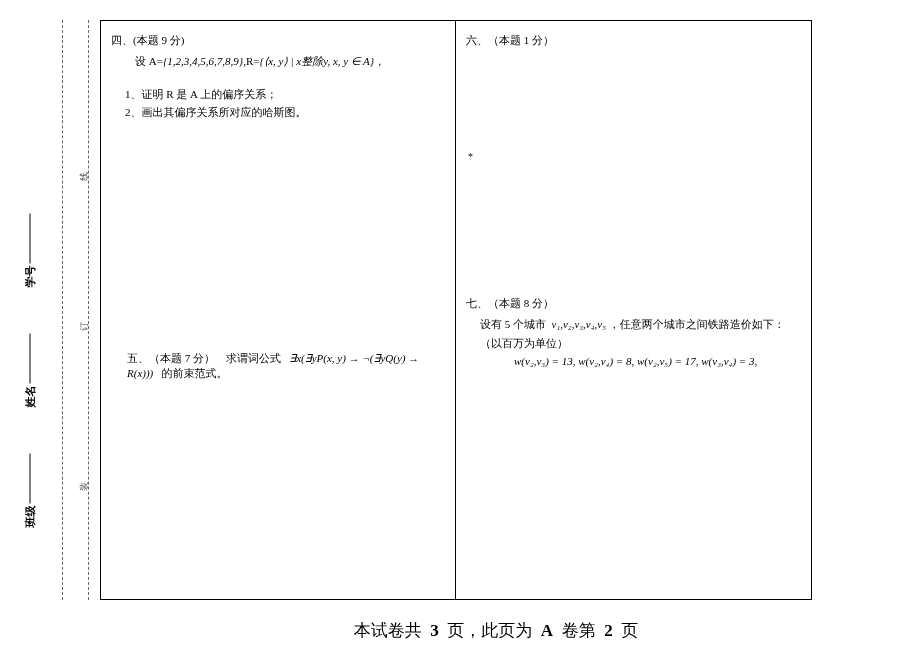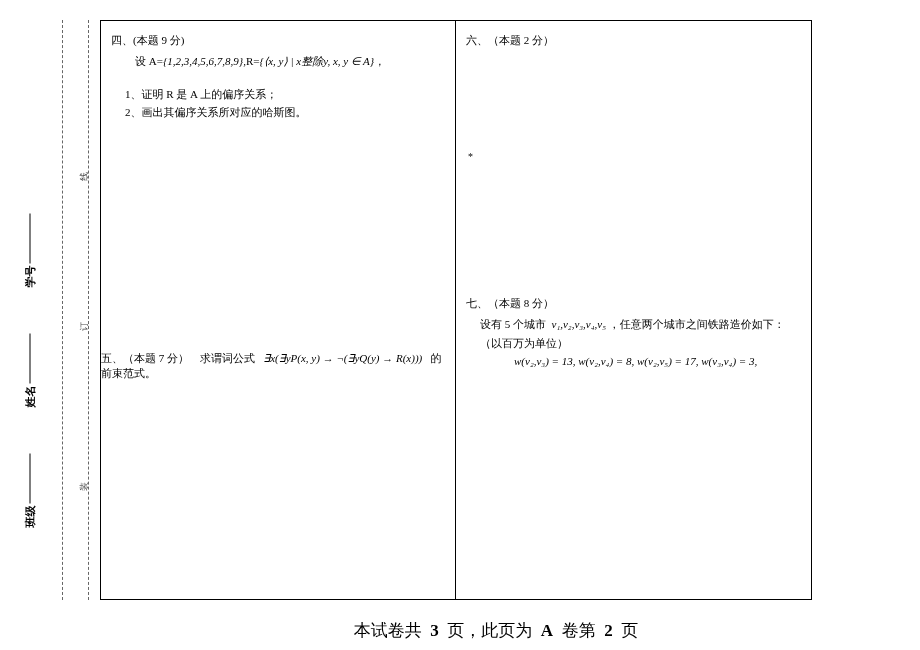--- a/index.html
+++ b/index.html
@@ -95,21 +95,21 @@
       position: absolute;
       bottom: 8px;
       left: 100px;
       width: 792px;
       text-align: center;
       font-size: 17px;
     }
     .q5 {
       position: absolute;
       top: 330px;
-      left: 0;
+      left: 26px;
       right: 10px;
     }
     .q7 {
       position: absolute;
       top: 275px;
       left: 10px;
       right: 10px;
     }
     .indent {
       padding-left: 24px;
@@ -170,21 +170,21 @@
       <span>求谓词公式</span>
       &nbsp;
       <span class="formula">∃x(∃yP(x, y) → ¬(∃yQ(y) → R(x)))</span>
       &nbsp;
       <span>的前束范式。</span>
     </div>
   </div>
 
   <div class="col-right">
     <div>
-      <div class="question-header">六、（本题 2 分）</div>
+      <div class="question-header">六、（本题 1 分）</div>
       <div class="star-mark">*</div>
     </div>
 
     <div class="q7">
       <div class="question-header">七、（本题 8 分）</div>
       <div class="question-body">
         <span>设有 5 个城市</span>
         &nbsp;<span class="formula">v₁,v₂,v₃,v₄,v₅</span>
         <span>，任意两个城市之间铁路造价如下：（以百万为单位）</span>
       </div>

